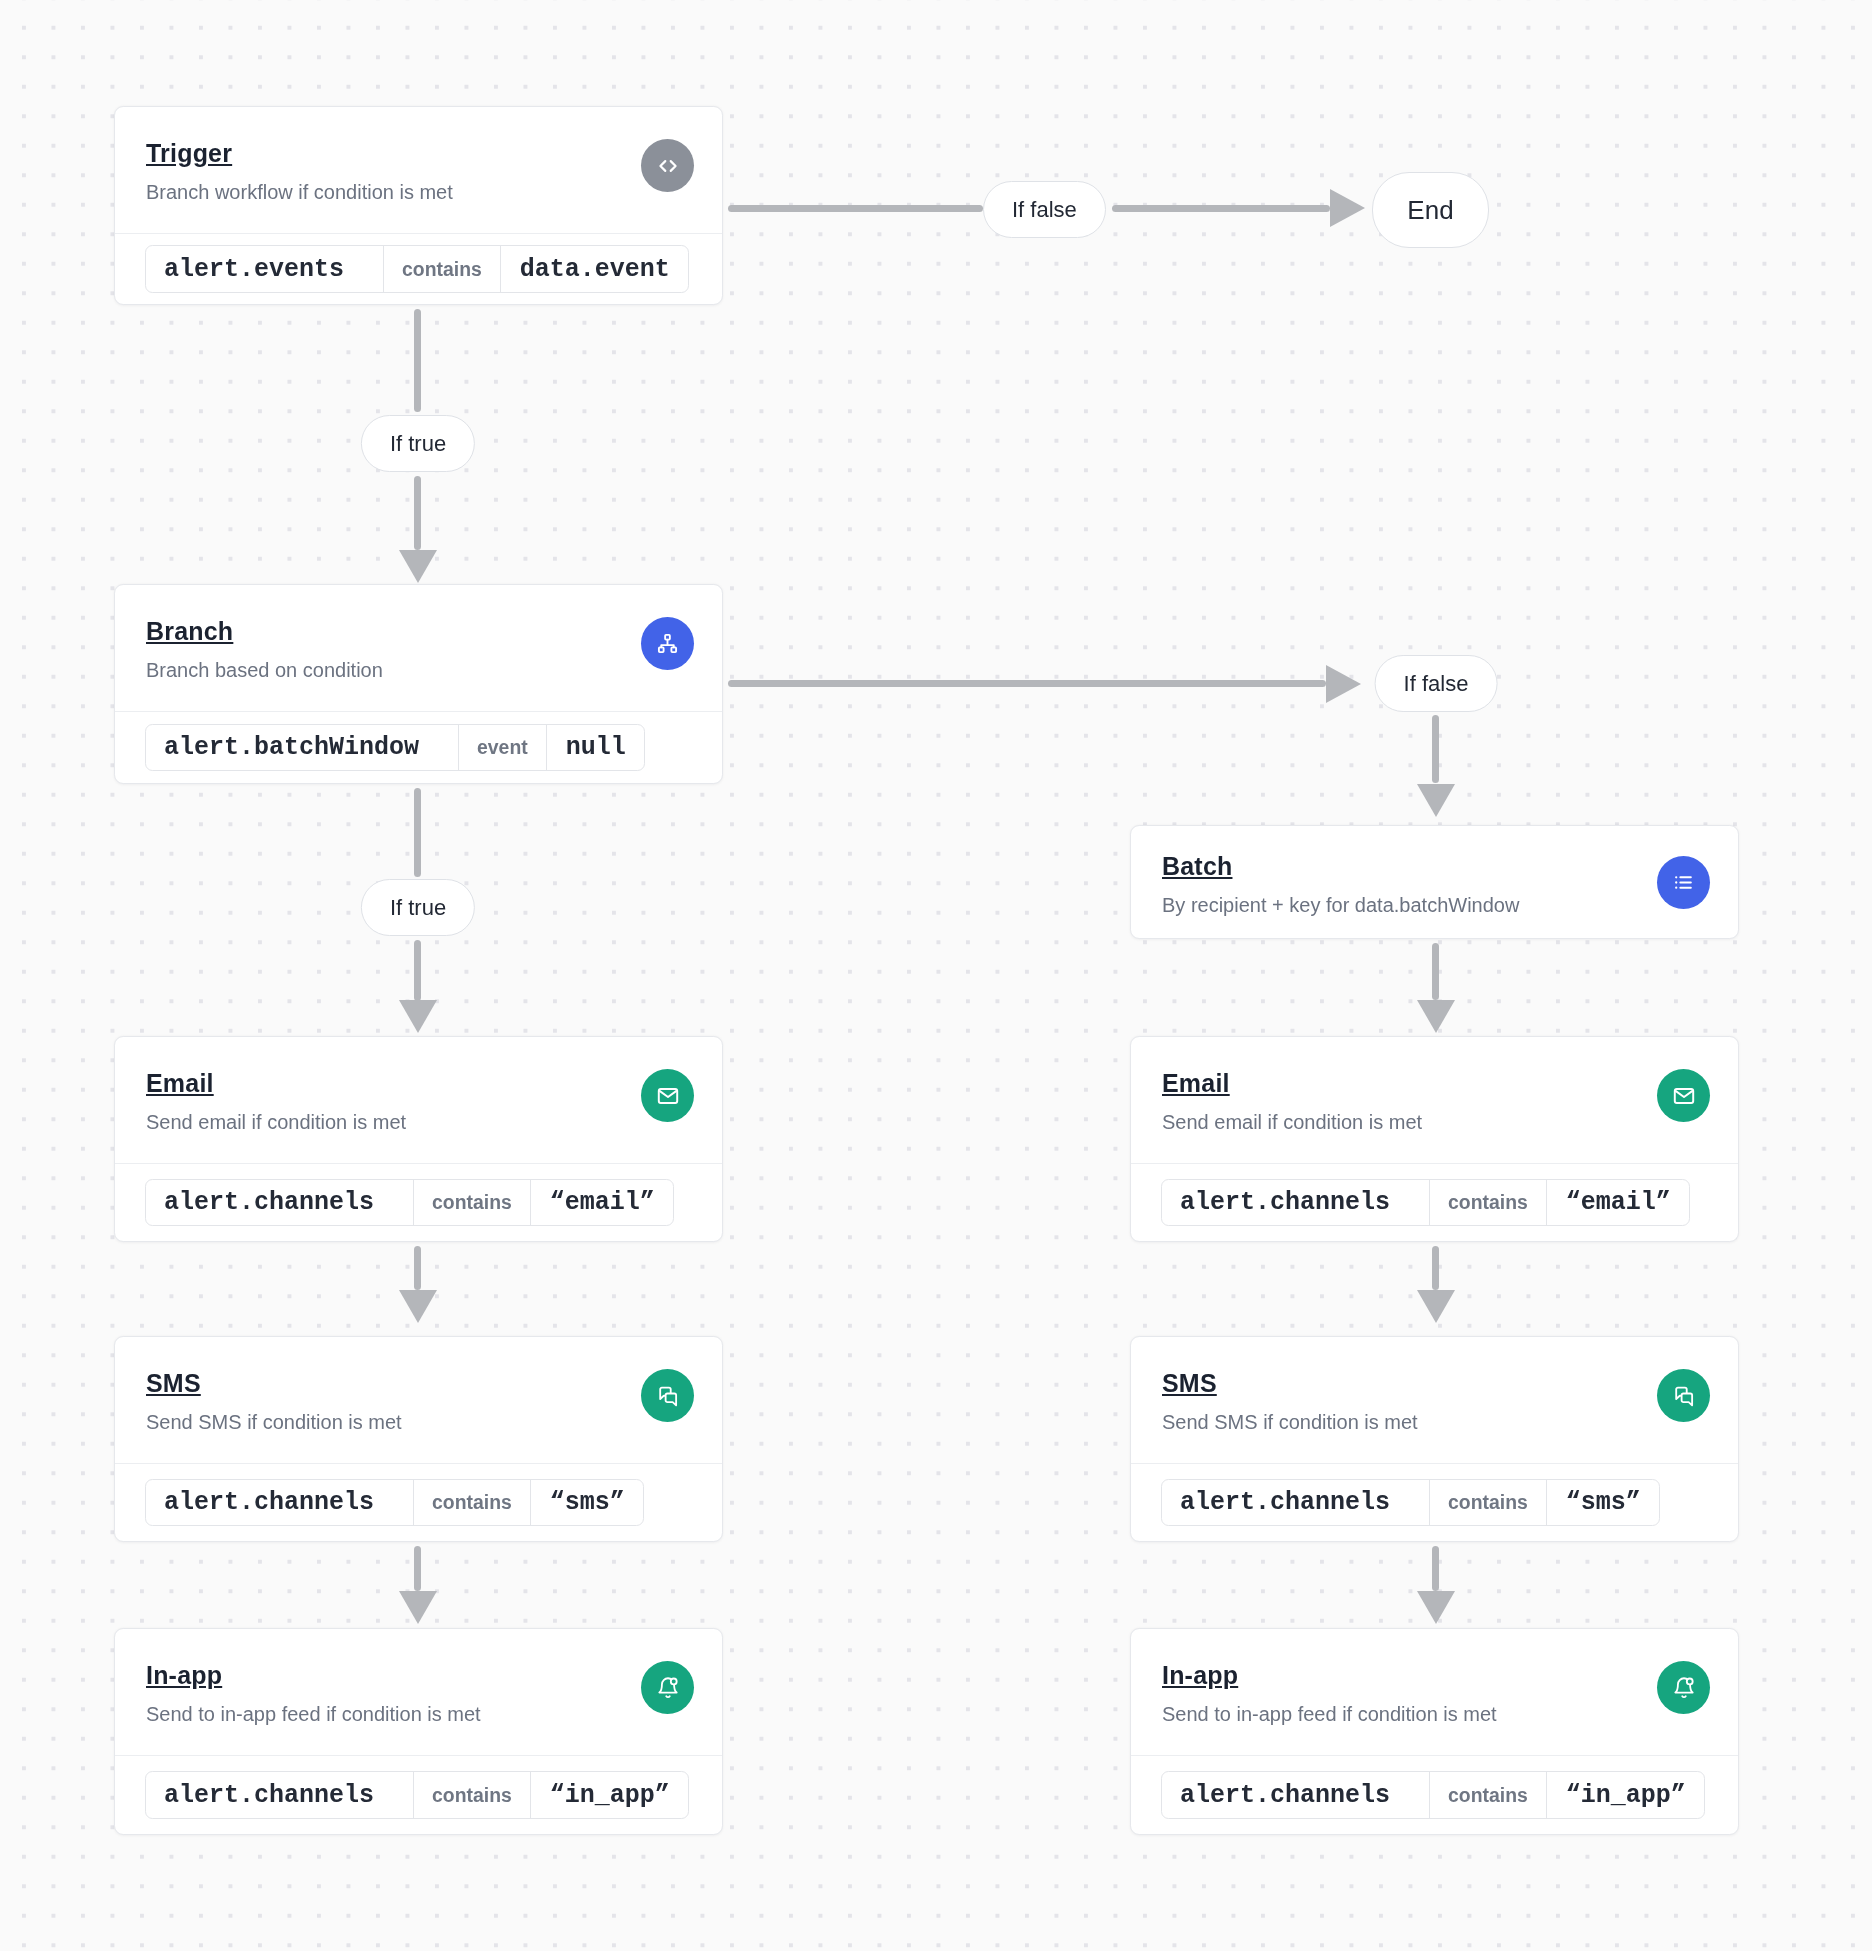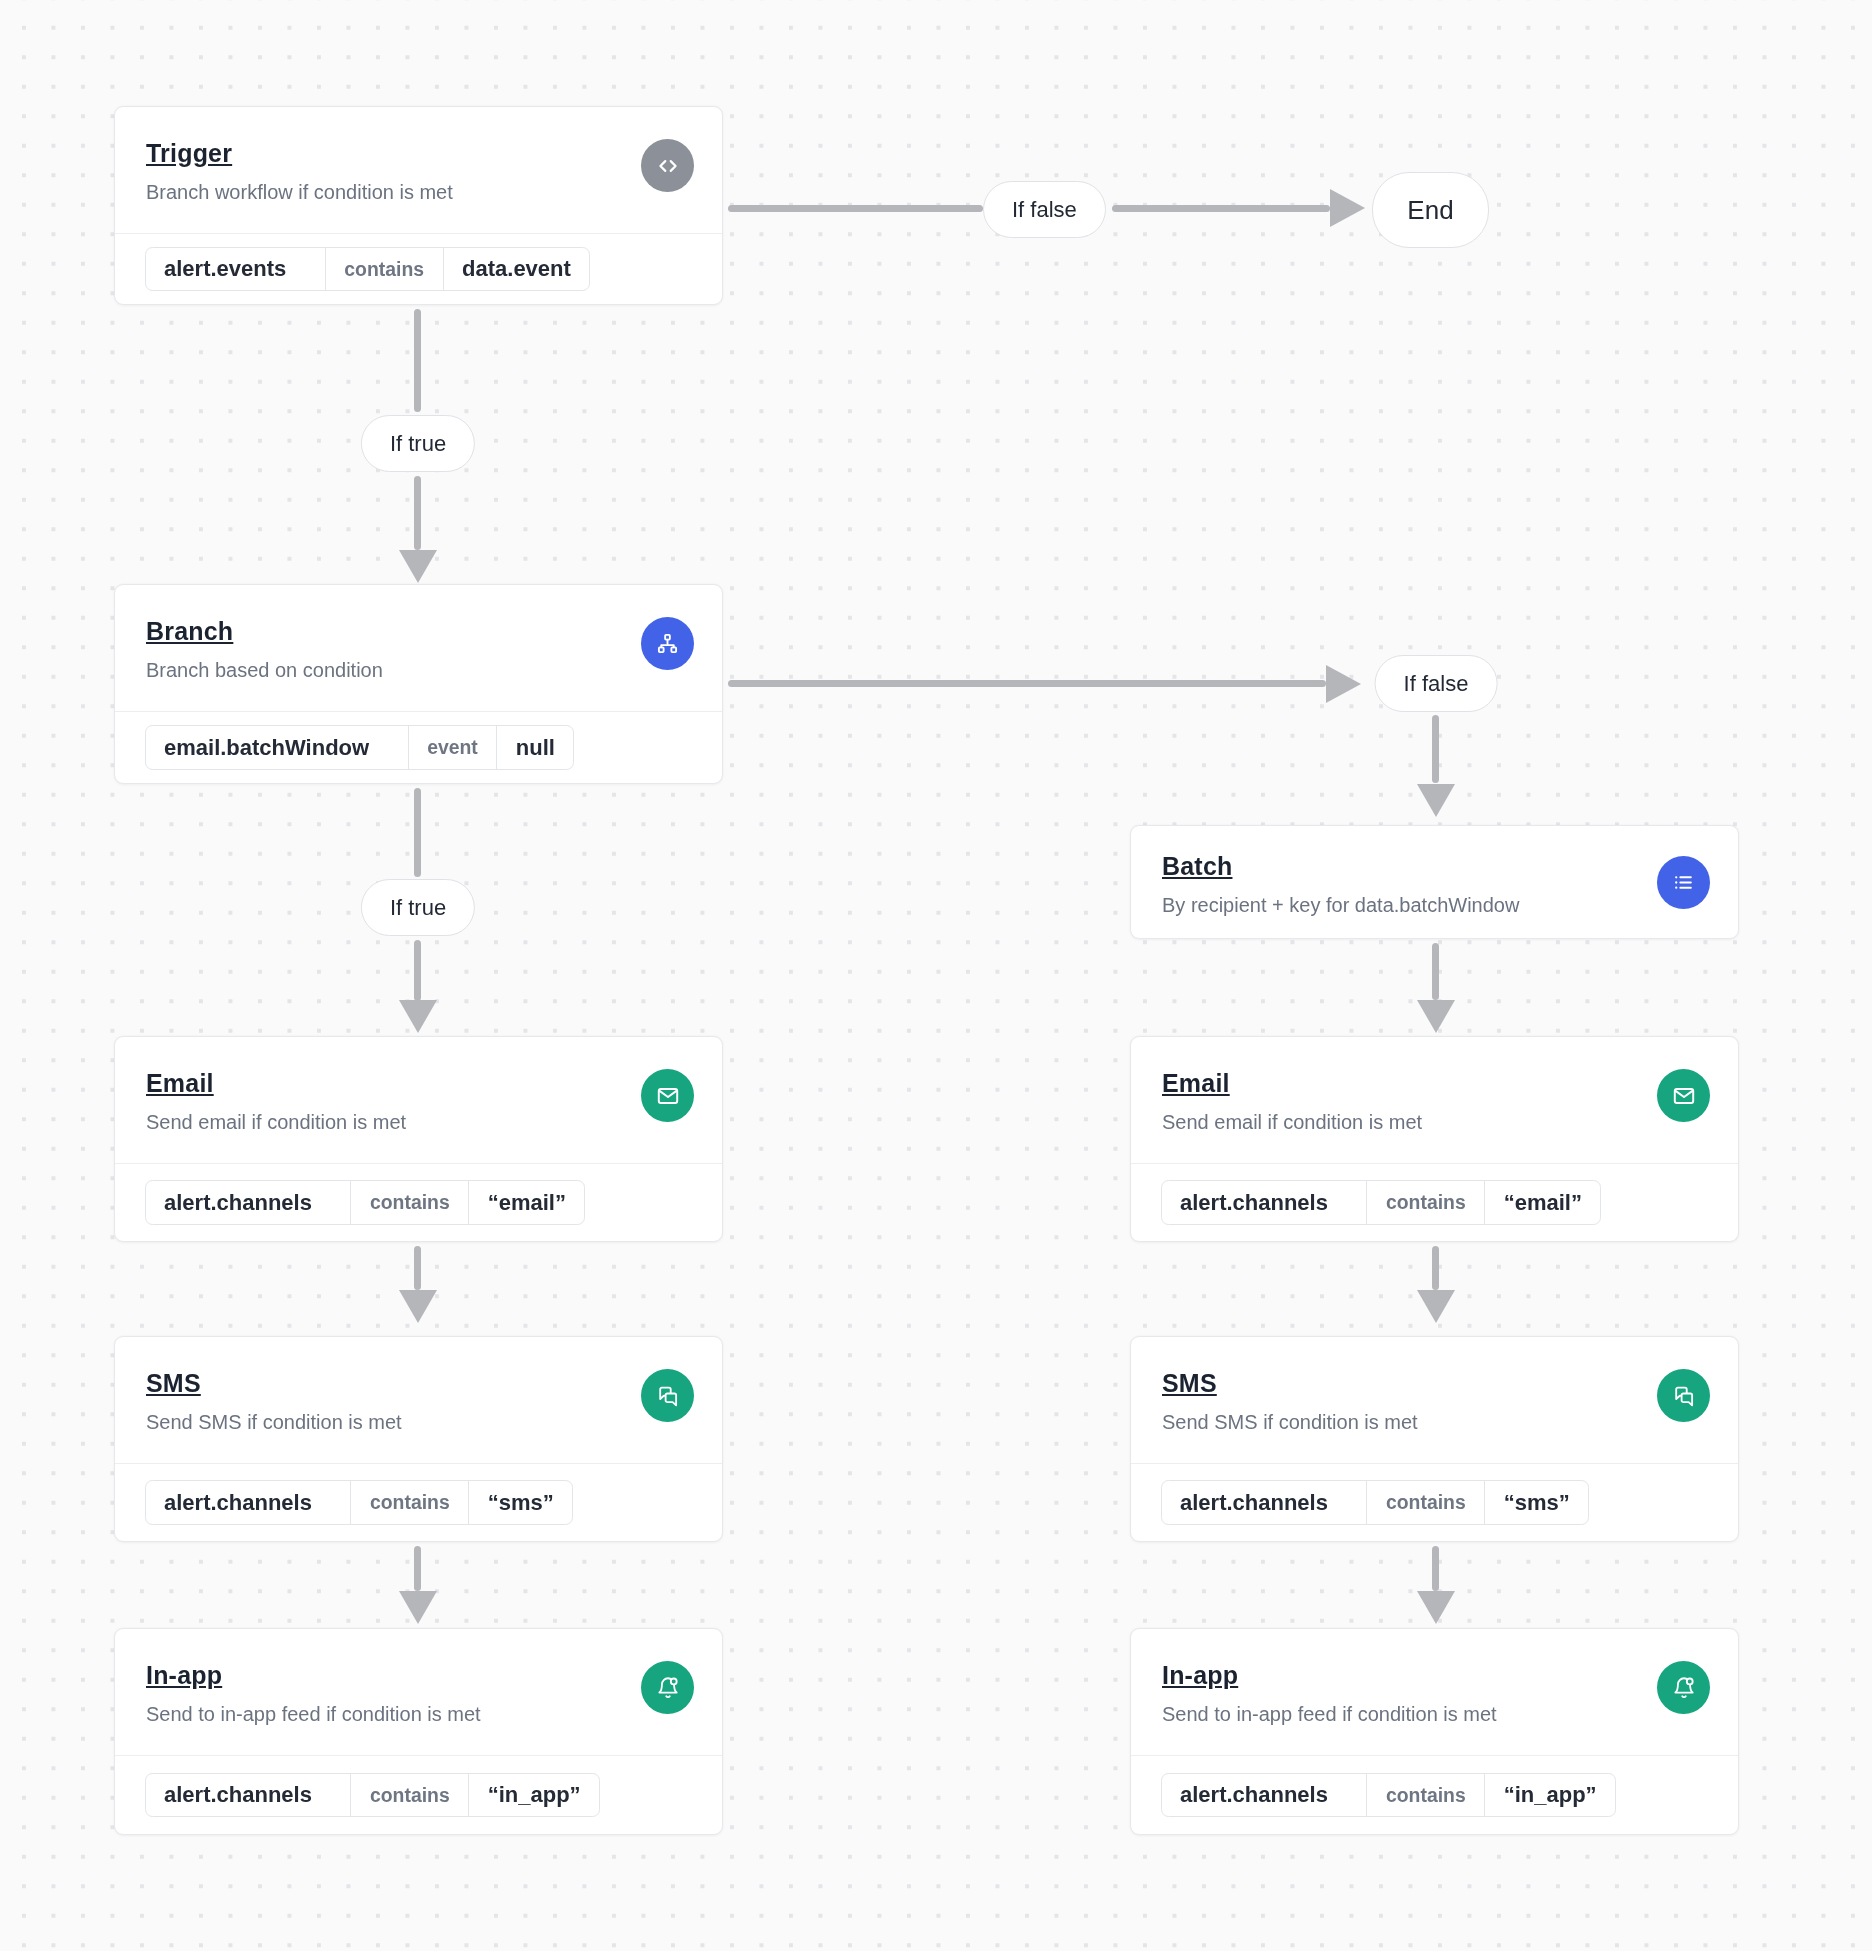--- a/index.html
+++ b/index.html
@@ -25,21 +25,21 @@
   .card-title{font-size:25px;font-weight:600;color:var(--title-text);letter-spacing:0.2px;line-height:1.2;text-decoration:underline;}
   .card-sub{margin-top:11px;font-size:20px;color:var(--subtitle-text);line-height:1.3;}
   .icon-circle{position:absolute;right:28px;top:32px;width:53px;height:53px;border-radius:50%;
     display:flex;align-items:center;justify-content:center;flex:0 0 auto;}
   .card-header.short .icon-circle{top:30px;}
   .bg-gray{background:var(--gray-icon);} .bg-blue{background:var(--blue);} .bg-green{background:var(--green);}
   .card-cond{flex:1;display:flex;align-items:center;padding:0 29.5px;border-top:0.9px solid #eceef1;}
   .chip{display:inline-flex;align-items:stretch;border:0.9px solid var(--chip-border);border-radius:7.4px;
     background:#fff;overflow:hidden;}
   .chip-seg{display:flex;align-items:center;padding:8.3px 18.5px;
-    font-family:Liberation Sans, sans-serif;font-size:22px;font-weight:600;color:#242a36;}
+    font-family:Liberation Mono, monospace;font-size:25px;font-weight:600;color:#242a36;}
   .chip-seg.op{font-family:"Liberation Sans",sans-serif;font-size:19.4px;font-weight:700;color:#6f7683;margin-left:20px;}
   .chip-seg + .chip-seg{border-left:0.9px solid var(--chip-border);}
   .pill{position:absolute;height:57px;padding:0 28px;box-sizing:border-box;background:#fff;
     border:1.4px solid #dfe2e7;border-radius:922px;display:flex;align-items:center;justify-content:center;
     font-size:22px;font-weight:500;color:#222834;white-space:nowrap;}
   .end-pill{position:absolute;width:115px;height:74px;background:#fff;border:1.4px solid #dfe2e7;
     border-radius:37px;display:flex;align-items:center;justify-content:center;
     font-size:26px;font-weight:500;color:#222834;}
   .vline{position:absolute;width:7.4px;border-radius:3.7px;background:var(--arrow);}
   .hline{position:absolute;height:7.4px;border-radius:3.7px;background:var(--arrow);}
@@ -82,21 +82,21 @@
         <svg width="25" height="25" viewBox="0 0 24 24" fill="none" stroke="#fff" stroke-width="1.8" stroke-linecap="round" stroke-linejoin="round">
           <rect x="9.75" y="3.75" width="4.5" height="4.5" rx=".8"></rect>
           <rect x="3.75" y="15.75" width="4.5" height="4.5" rx=".8"></rect>
           <rect x="15.75" y="15.75" width="4.5" height="4.5" rx=".8"></rect>
           <path d="M12 8.25v5.25M6 15.75V13.5h12v2.25"></path>
         </svg>
       </div>
     </div>
     <div class="card-cond">
       <div class="chip">
-        <span class="chip-seg">email.batchWindow</span>
+        <span class="chip-seg">alert.batchWindow</span>
         <span class="chip-seg op">event</span>
         <span class="chip-seg">null</span>
       </div>
     </div>
   </div>
 
   <div class="card" style="left:1130px;top:825px;height:114px;">
     <div class="card-header short">
       <div class="card-title">Batch</div>
       <div class="card-sub">By recipient + key for data.batchWindow</div>

